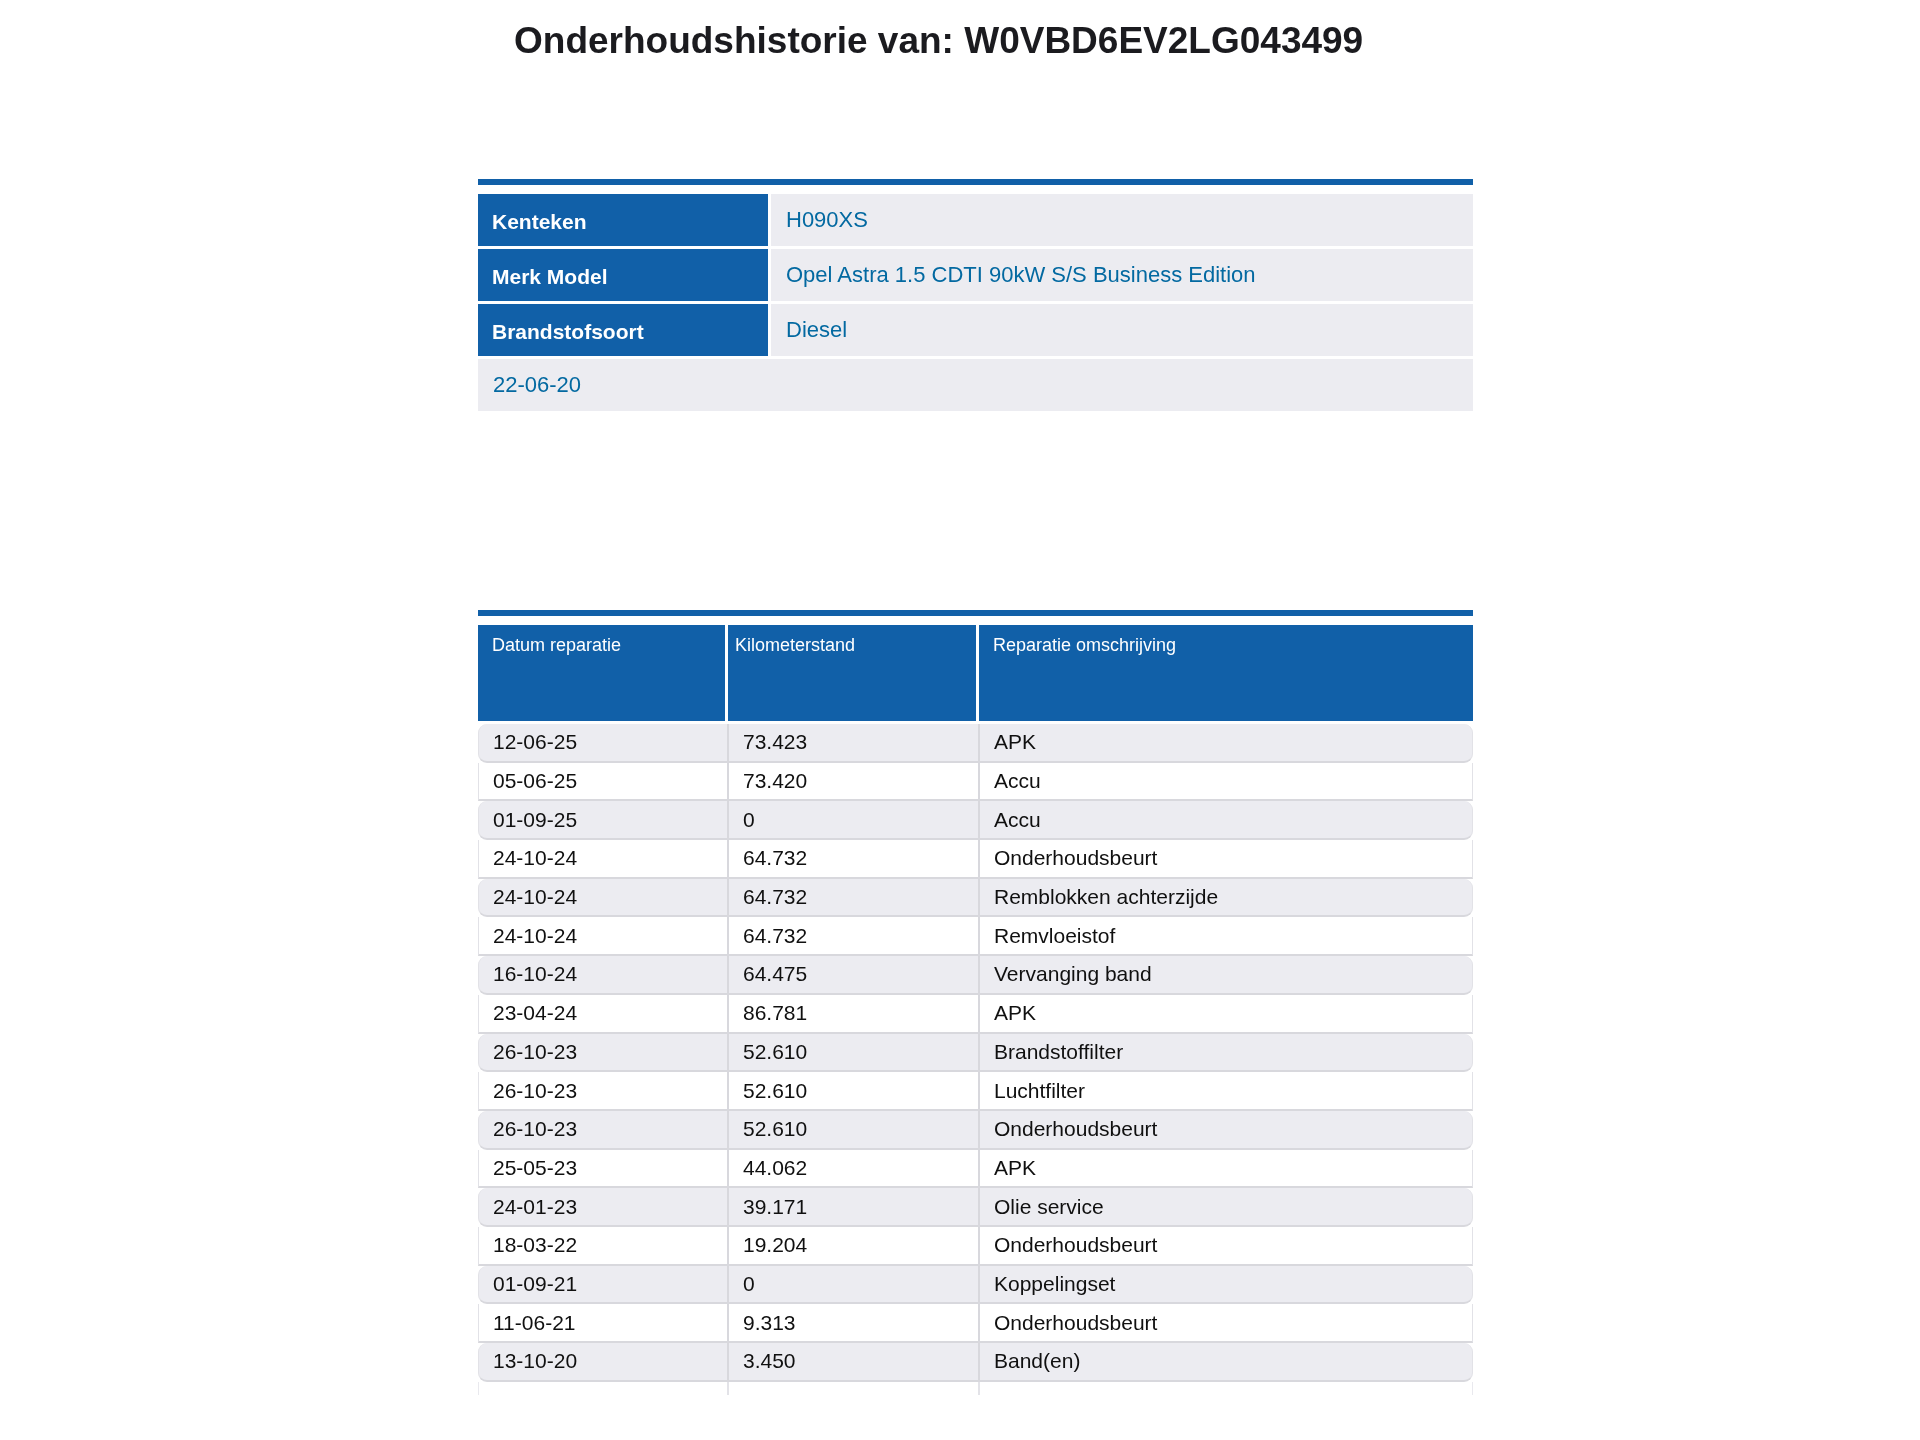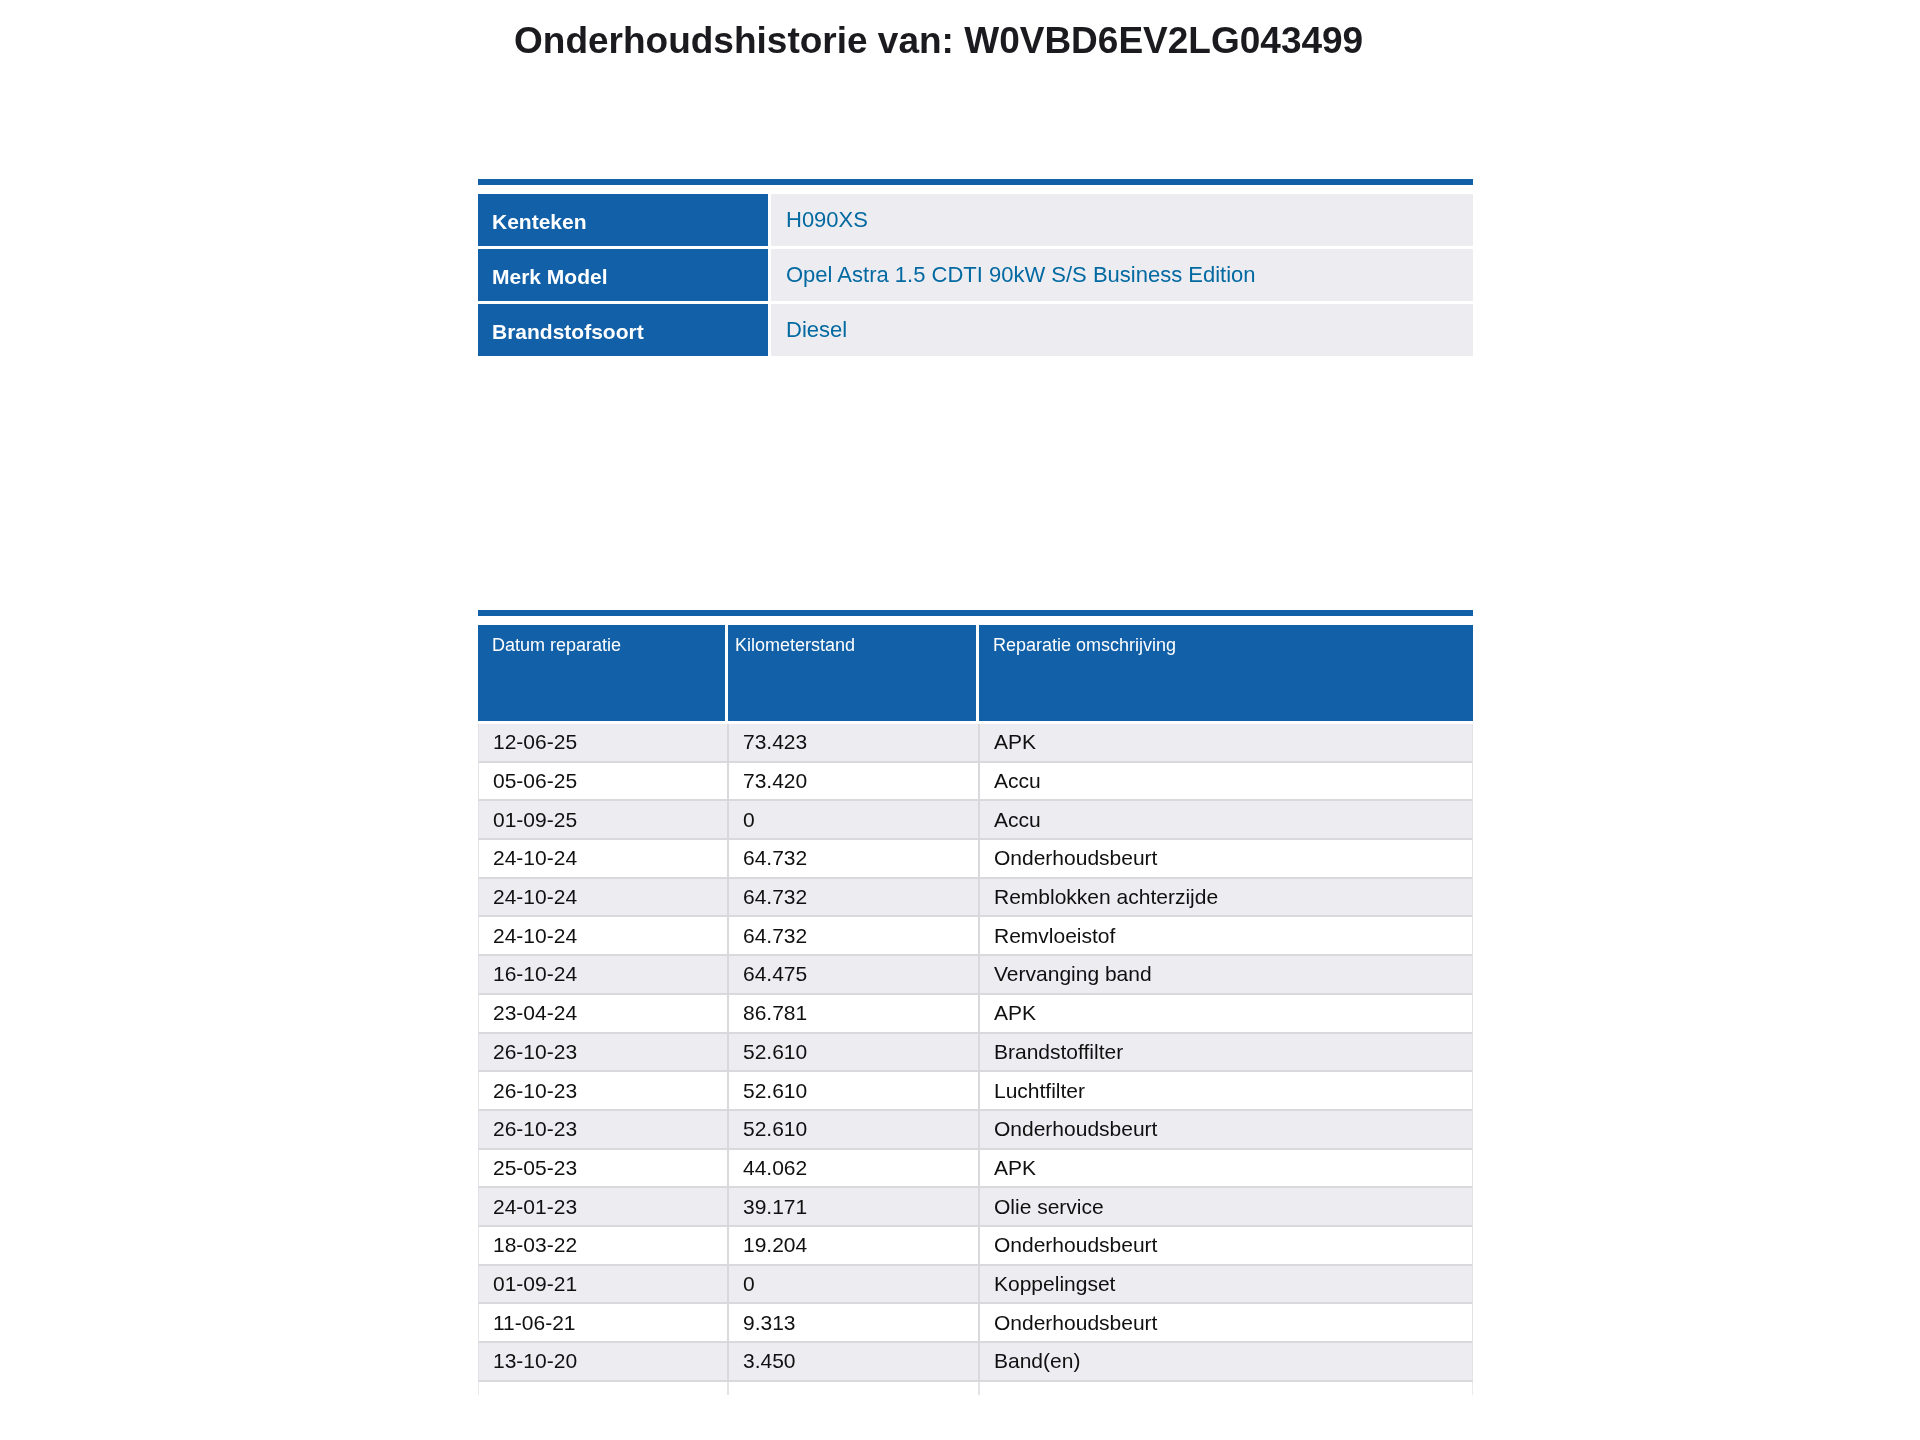--- a/index.html
+++ b/index.html
@@ -39,21 +39,21 @@
   .hist-header .hc { padding: 10px 0 0 14px; }
   .hc.c1 { width: 250px; border-right: 3px solid #ffffff; }
   .hc.c2 { width: 251px; border-right: 3px solid #ffffff; padding-left: 7px; }
   .hc.c3 { flex: 1; }
   .hist-row {
     display: flex; height: 38.7px; background: #ffffff;
     border-bottom: 2px solid #D8D8DD;
     border-left: 1px solid #E2E2E7; border-right: 1px solid #E2E2E7;
     font-size: 21px; color: #101010;
   }
-  .hist-row.alt { background: #ECECF1; }
+  .hist-row.alt { background: #ECECF1; border-radius: 9px; }
   .hist-row .cell { display: flex; align-items: center; padding-left: 14px; }
   .cell.c1 { width: 250px; border-right: 2px solid #D8D8DD; }
   .cell.c2 { width: 251px; border-right: 2px solid #D8D8DD; }
   .cell.c3 { flex: 1; }
   .partial-row {
     display: flex; height: 13px; background: #ffffff;
     border-left: 1px solid #E9E9EE; border-right: 1px solid #E9E9EE;
   }
   .partial-row .pcell.c1 { width: 250px; border-right: 2px solid #E3E3E8; }
   .partial-row .pcell.c2 { width: 251px; border-right: 2px solid #E3E3E8; }
@@ -90,20 +90,23 @@
   <div class="info-row">
     <div class="info-label">
             <span>Brandstofsoort</span>
           </div>
     <div class="info-value">
             <span>Diesel</span>
           </div>
   </div>
 
   <div class="info-row">
+    <div class="info-value">
+            <span>22-06-20</span>
+          </div>
   </div>
 </div>
   </section>
 
   <section class="tbl hist-tbl">
     <div class="strip"></div>
     <div class="hist-header">
       <div class="hc c1">
         <span>Datum reparatie</span>
       </div>

